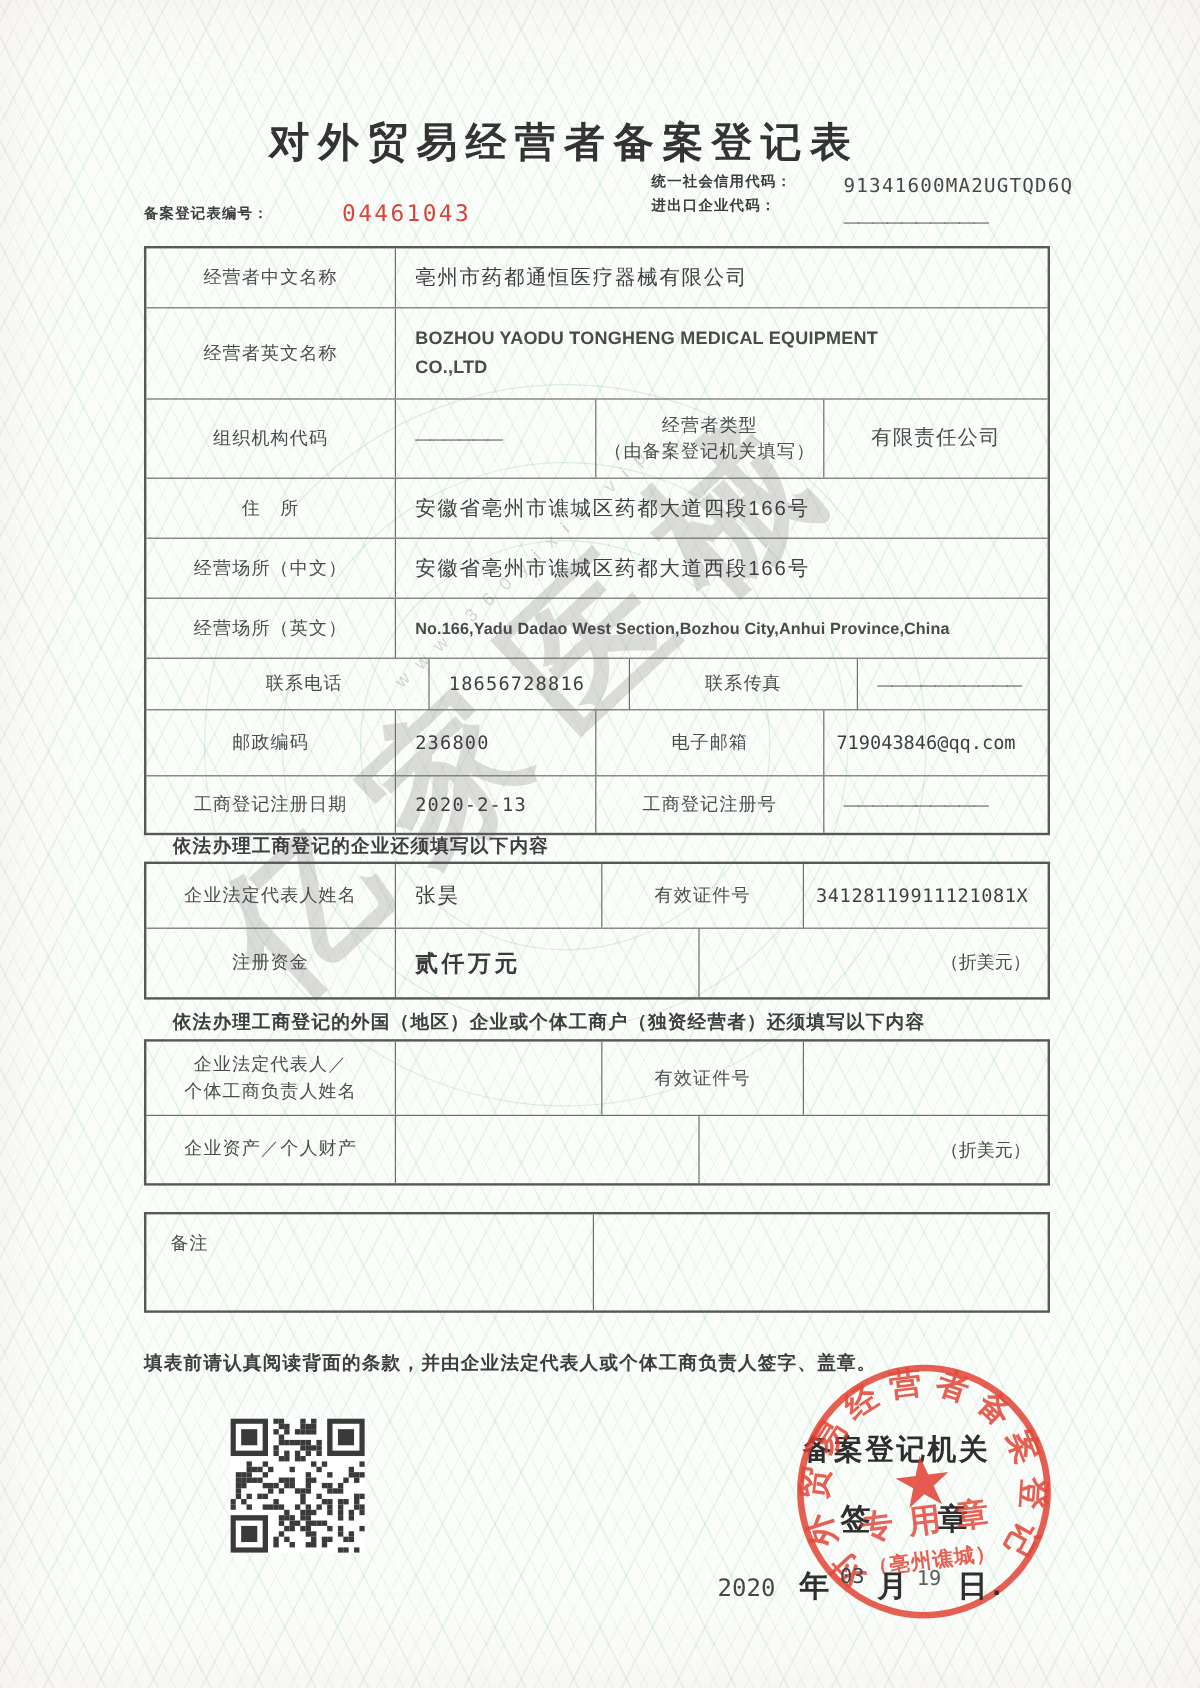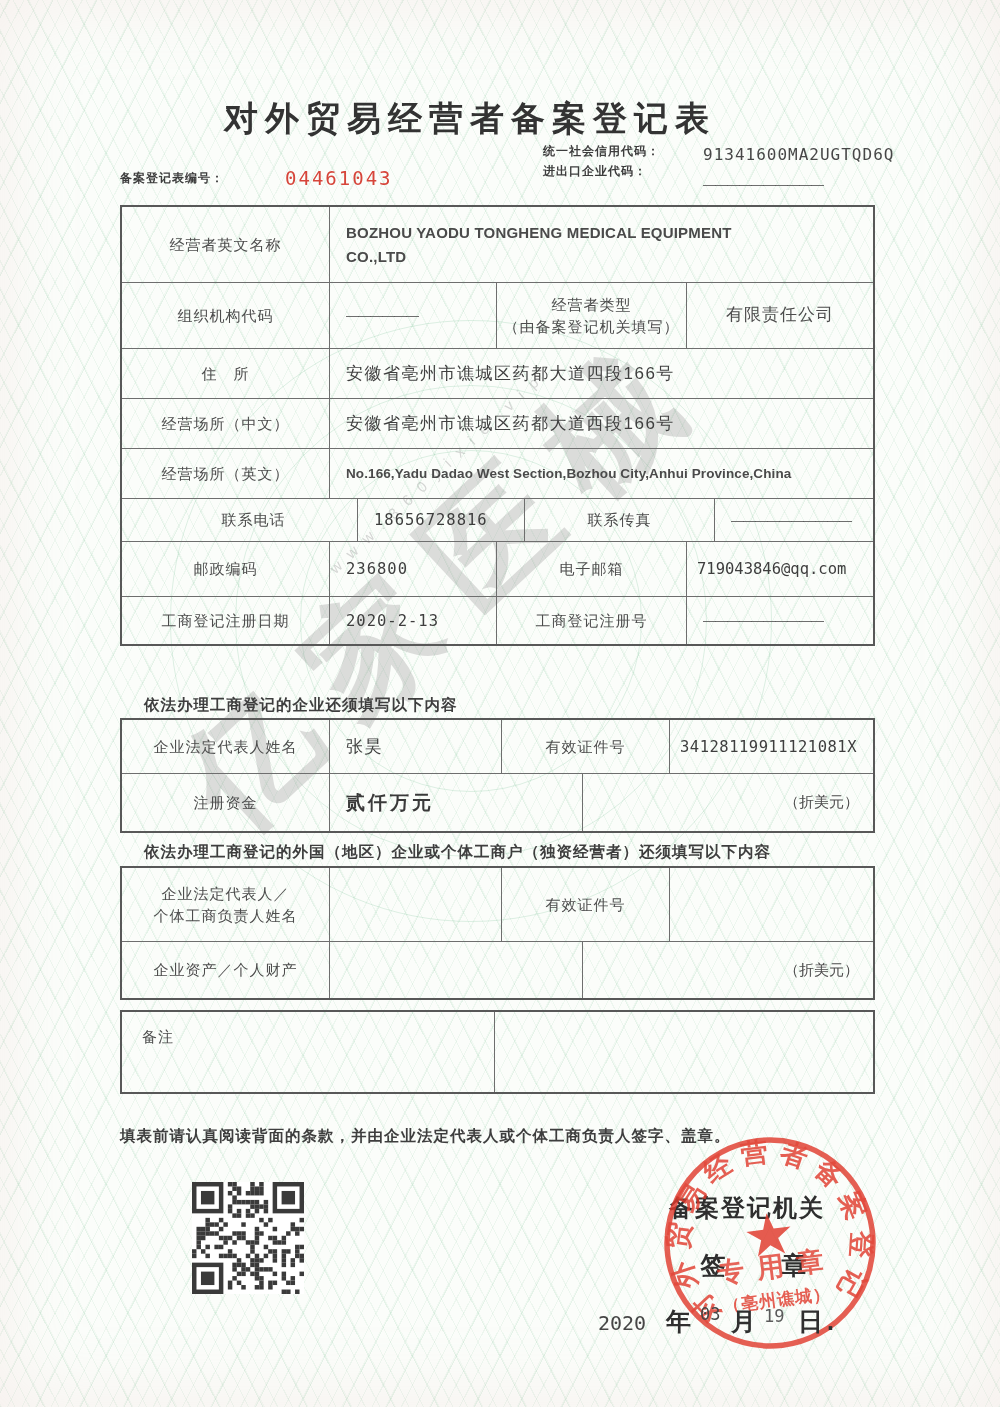--- a/index.html
+++ b/index.html
@@ -85,20 +85,24 @@
 
   <div class="title">对外贸易经营者备案登记表</div>
   <div class="hdr-label uscc-label">统一社会信用代码：</div>
   <div class="mono uscc-value">91341600MA2UGTQD6Q</div>
   <div class="hdr-label formno-label">备案登记表编号：</div>
   <div class="mono formno-value">04461043</div>
   <div class="hdr-label iecode-label">进出口企业代码：</div>
   <div class="dashes iecode-value">——————————</div>
 
   <div class="tbl" style="top:205px;">
+    <div class="trow" style="height:50px;">
+      <div class="tcell c1 lab">经营者中文名称</div>
+      <div class="tcell cR val">亳州市药都通恒医疗器械有限公司</div>
+    </div>
     <div class="trow" style="height:76px;">
       <div class="tcell c1 lab">经营者英文名称</div>
       <div class="tcell cR val">
           <div class="en-name">BOZHOU YAODU TONGHENG MEDICAL EQUIPMENT CO.,LTD</div>
         </div>
     </div>
     <div class="trow" style="height:66px;">
       <div class="tcell c1 lab">组织机构代码</div>
       <div class="tcell c2 val">
           <span class="dashes">——————</span>
@@ -158,21 +162,21 @@
       <div class="tcell c1 lab">注册资金</div>
       <div class="tcell c2w val">
           <span class="capital">贰仟万元</span>
         </div>
       <div class="tcell cR note-cell">（折美元）</div>
     </div>
   </div>
 
   <div class="sec-heading" style="top:842px;">依法办理工商登记的外国（地区）企业或个体工商户（独资经营者）还须填写以下内容</div>
   <div class="tbl" style="top:866px;">
-    <div class="trow" style="height:74px;">
+    <div class="trow" style="height:62px;">
       <div class="tcell c1 lab">
         <div><span>企业法定代表人／</span><br><span>个体工商负责人姓名</span></div>
       </div>
       <div class="tcell c2b val"></div>
       <div class="tcell c3b lab">有效证件号</div>
       <div class="tcell cR val"></div>
     </div>
     <div class="trow" style="height:56px;justify-content:center;">
       <div class="tcell c1 lab">企业资产／个人财产</div>
       <div class="tcell c2w val"></div>

